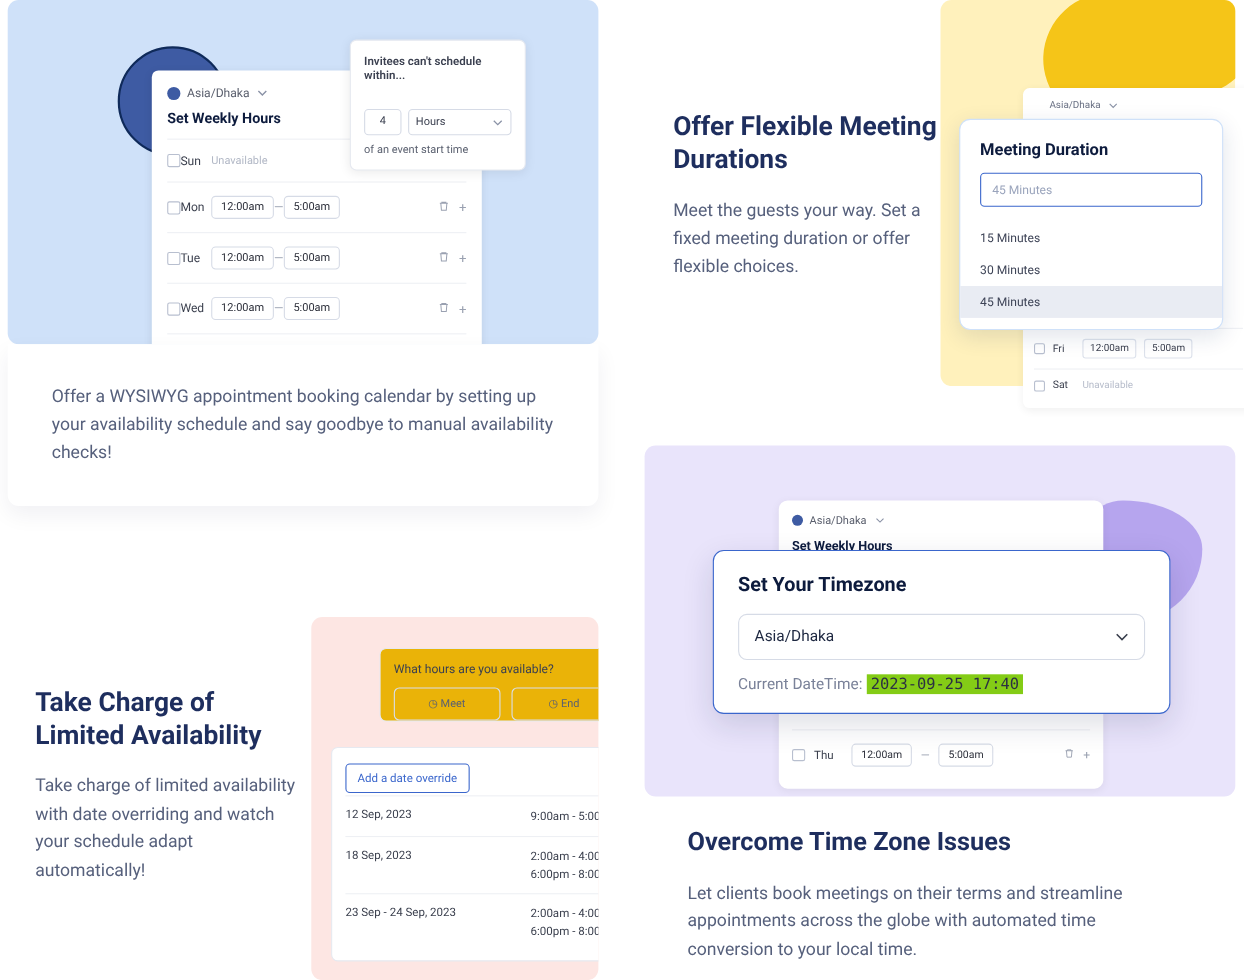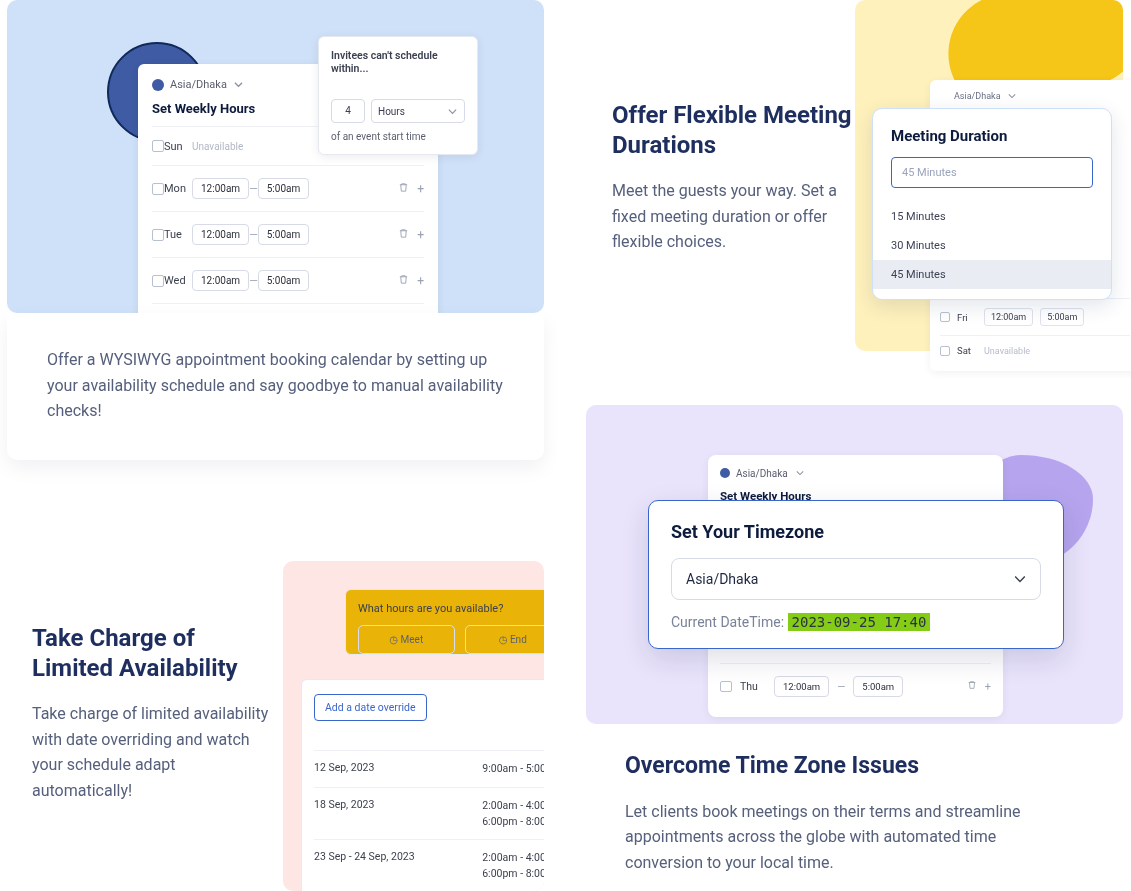--- a/index.html
+++ b/index.html
@@ -178,21 +178,21 @@
     border-radius:6px;
     padding:14px 12px 8px;
   }
   .add-override {
     display:inline-block;
     border:1px solid #3a66cc;
     color:#3a66cc;
     border-radius:4px;
     padding:6px 10px;
     font-size:10.5px;
-    margin-bottom:29px;
+    margin-bottom:2px;
   }
   .ov-row { display:flex; justify-content:space-between; padding:10px 0; border-top:1px solid #eef0f4; font-size:10.5px; color:#3a3f4d; }
   .ov-row:first-of-type { border-top:none; }
   .ov-times { text-align:right; line-height:1.5; }
 
   .card3-text {
     position:absolute;
     left:32px; top:623px;
     width:240px;
   }

